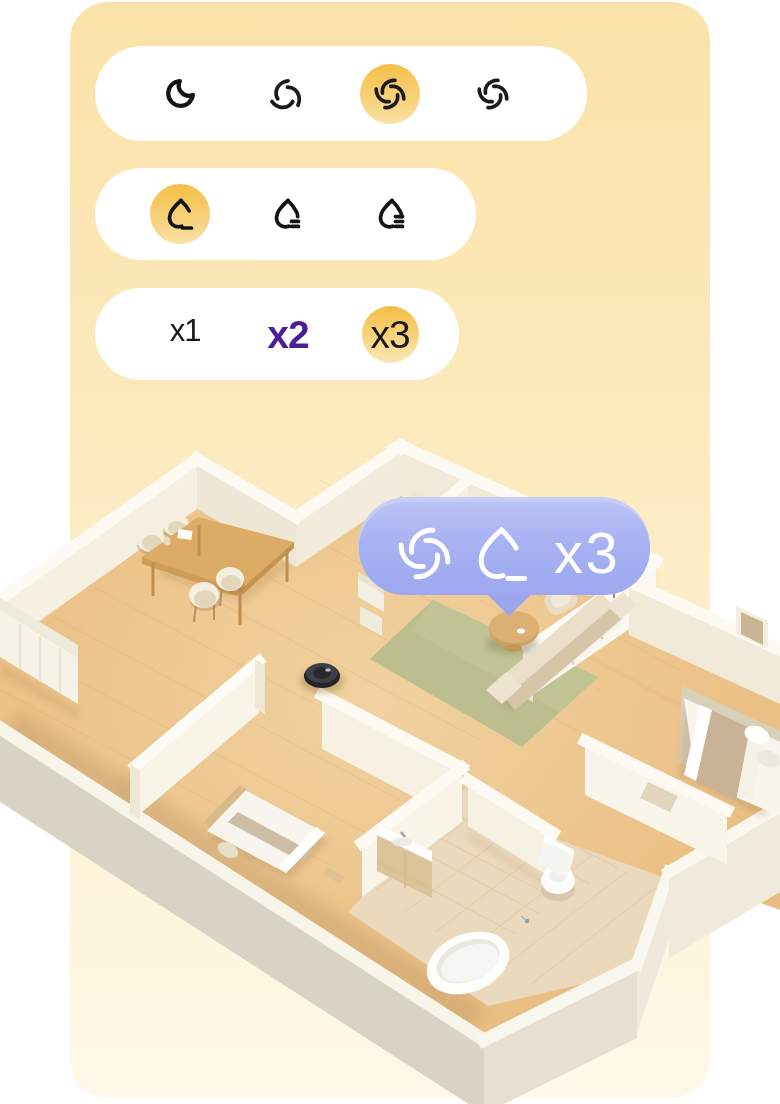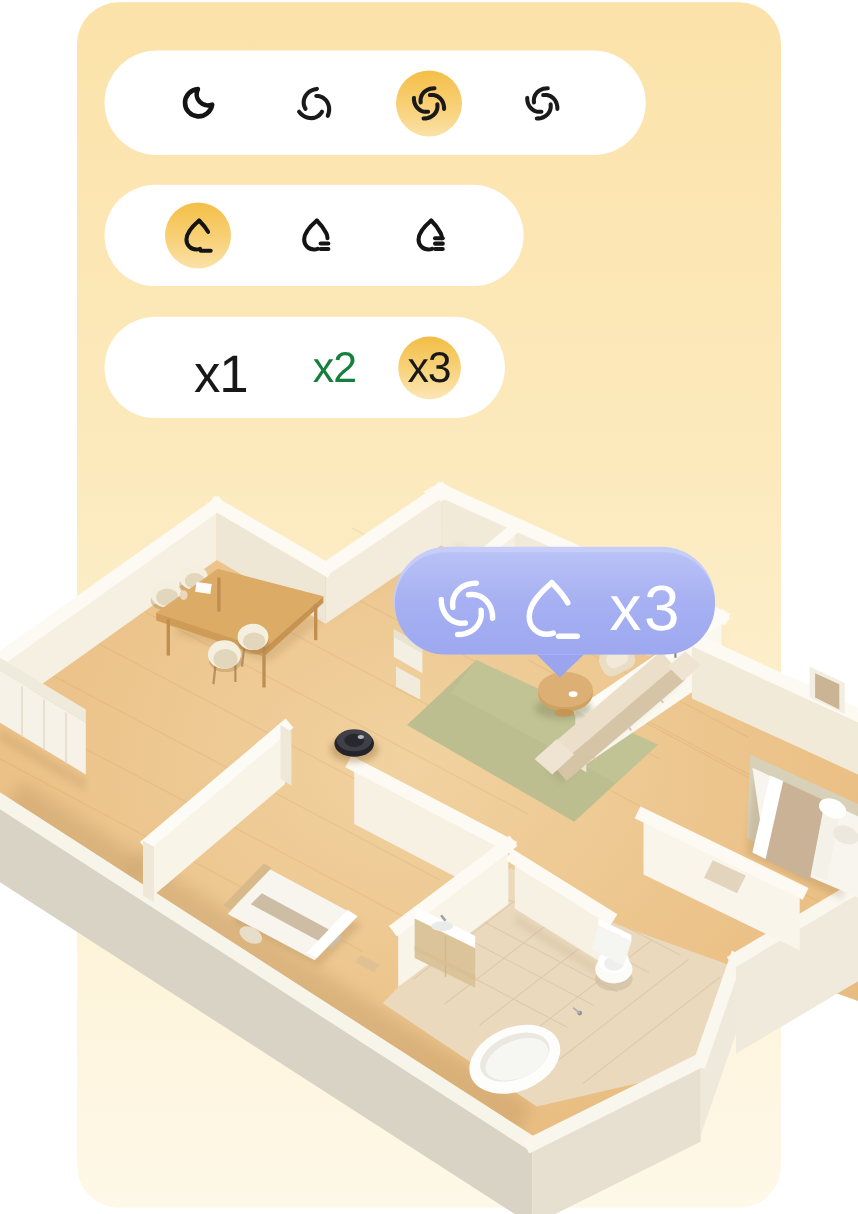--- a/index.html
+++ b/index.html
@@ -66,23 +66,23 @@
   <path d="M23.5 21.6 L 30.5 21.6"></path>
   <path d="M23.5 26.5 L 30.5 26.5"></path>
   <path d="M23.5 31.4 L 30.5 31.4"></path>
 </svg>
 
 <div class="abs" style="left:95px;top:288px;width:364px;height:92px;border-radius:46px;background:#ffffff;"></div>
 
 <div class="abs" style="left:362px;top:306px;width:57px;height:57px;border-radius:50%;
   background:linear-gradient(180deg,#f3bd45 0%,#f8d47e 55%,#fbe7b6 100%);"></div>
 
-<div class="abs" style="left:145px;top:313px;width:80px;text-align:right;font-size:48px;font-weight:500;letter-spacing:-1px;color:#181818;">x1</div>
-
-<div class="abs" style="left:264px;top:313px;width:80px;text-align:center;font-size:39px;font-weight:400;letter-spacing:-1px;color:#15803d;">x2</div>
+<div class="abs" style="left:145px;top:313px;width:80px;text-align:center;font-size:31px;font-weight:500;letter-spacing:-1px;color:#181818;">x1</div>
+
+<div class="abs" style="left:248px;top:313px;width:80px;text-align:center;font-size:39px;font-weight:700;letter-spacing:-1px;color:#4c1d95;">x2</div>
 
 <div class="abs" style="left:350px;top:313px;width:80px;text-align:center;font-size:39px;font-weight:500;letter-spacing:-1px;color:#181818;">x3</div>
 
 <svg class="abs" style="left:0;top:0;" width="780" height="1104" viewBox="0 0 780 1104">
   <defs>
     <radialGradient id="wood" cx="0.48" cy="0.42" r="0.95">
       <stop offset="0" stop-color="#f1d2a0"></stop>
       <stop offset="0.5" stop-color="#ebc187"></stop>
       <stop offset="1" stop-color="#e2b273"></stop>
     </radialGradient>

